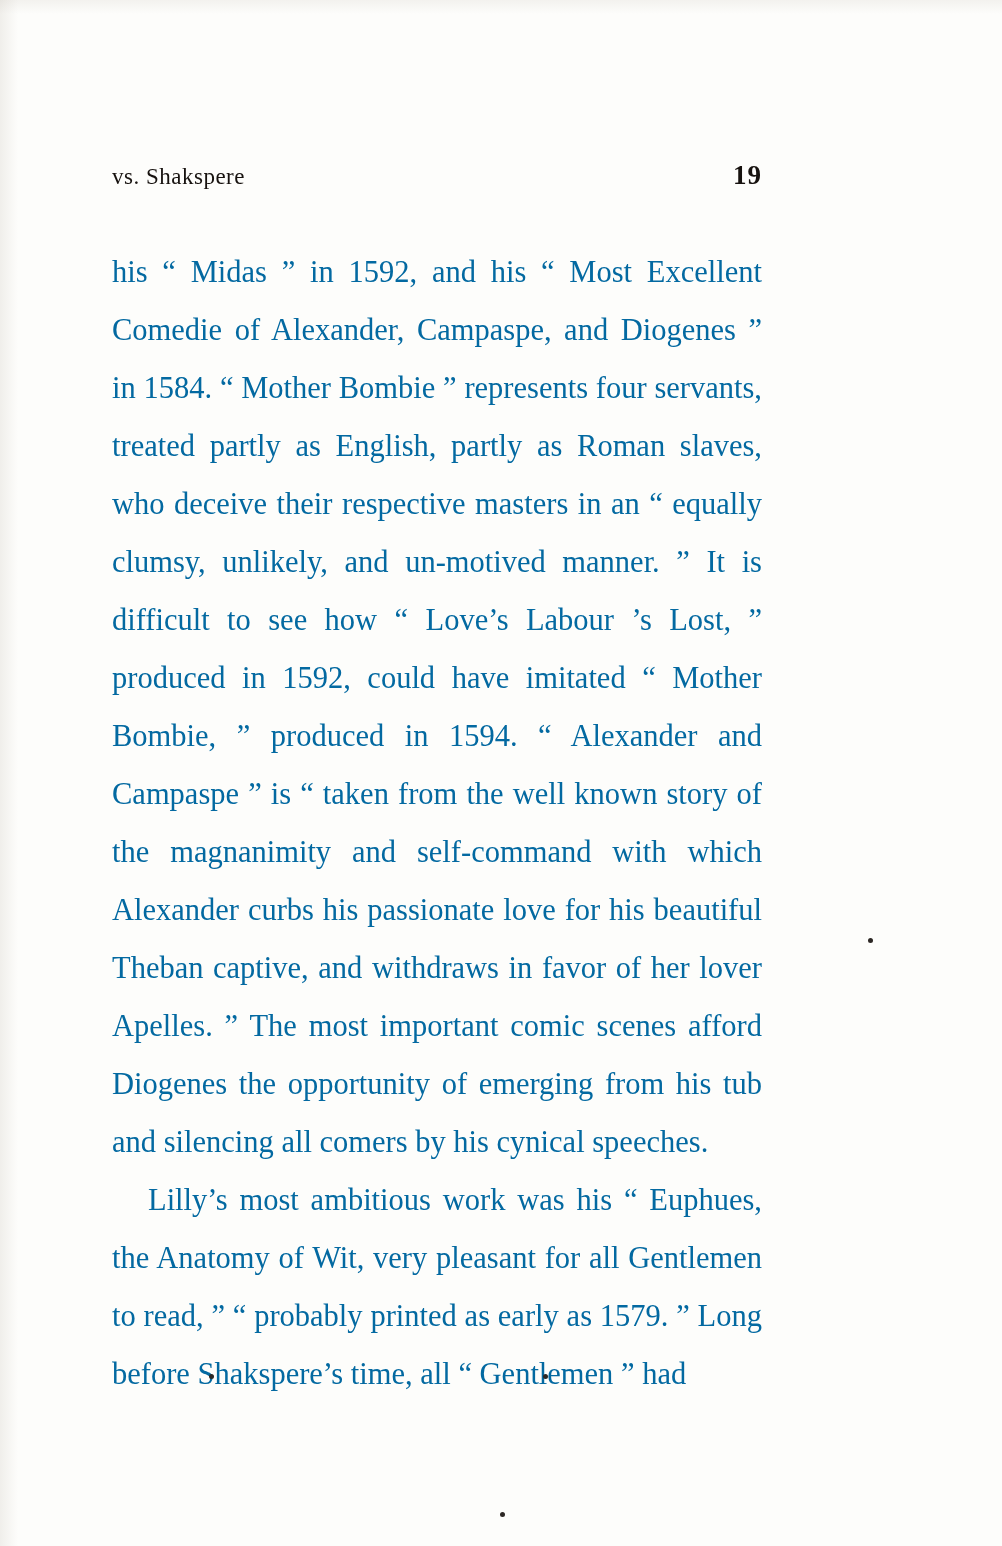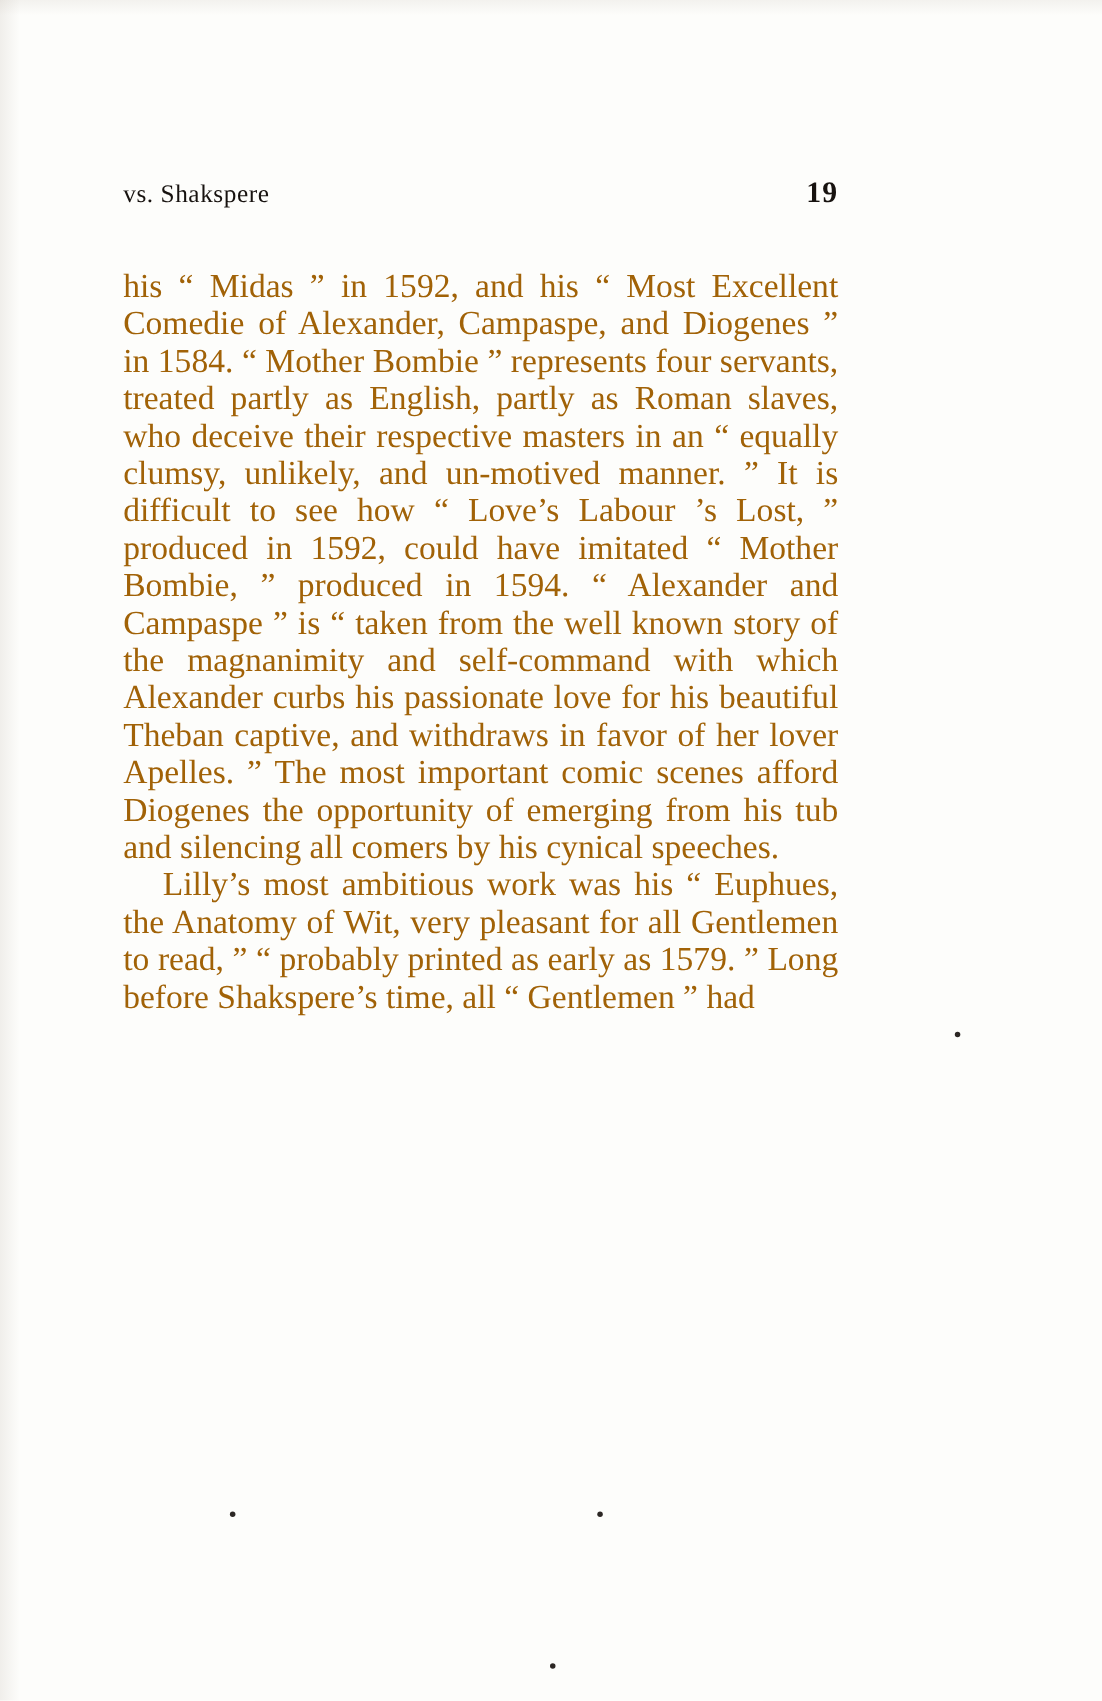--- a/index.html
+++ b/index.html
@@ -41,23 +41,23 @@
     font-weight: bold;
     letter-spacing: 1px;
     color: #17120f;
   }
   .body-text {
     position: absolute;
     top: 243px;
     left: 112px;
     width: 650px;
     font-size: 30.5px;
-    line-height: 34px;
+    line-height: 58px;
     text-align: justify;
-    color: #a16207;
+    color: #0369a1;
   }
   .para {
     margin: 0;
     text-align: justify;
     text-justify: inter-word;
   }
   .para + .para {
     margin-top: 0;
   }
   .indent {

